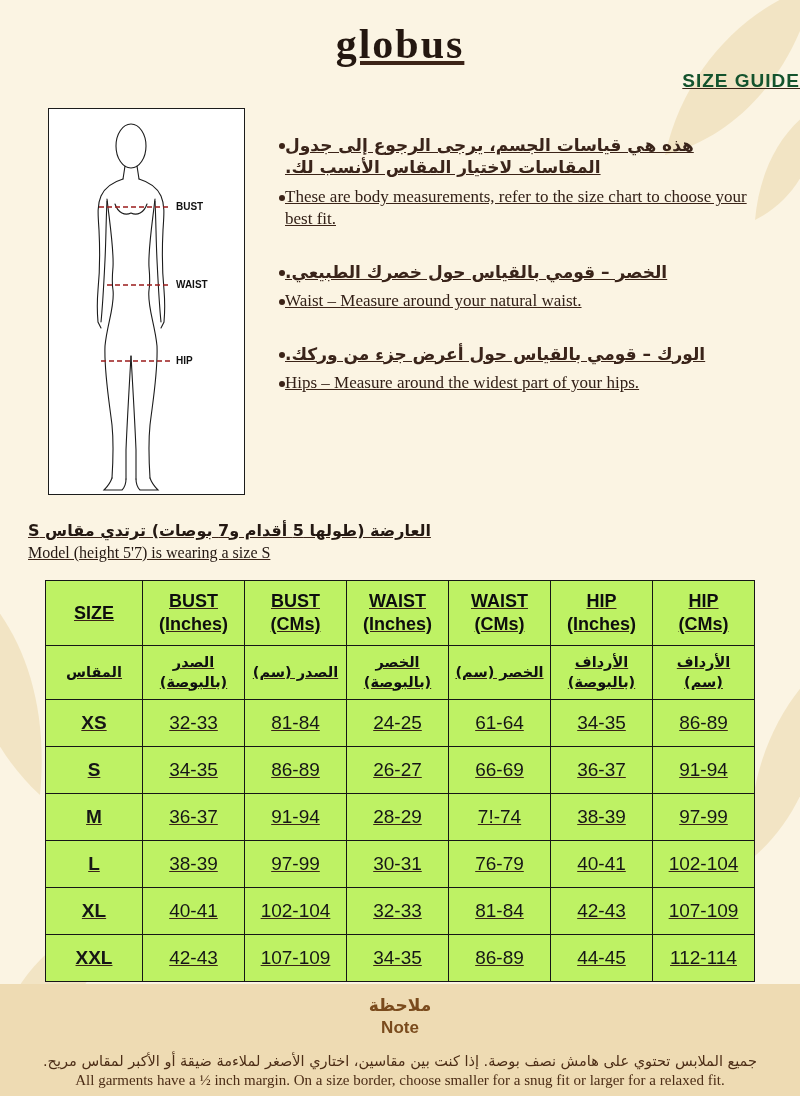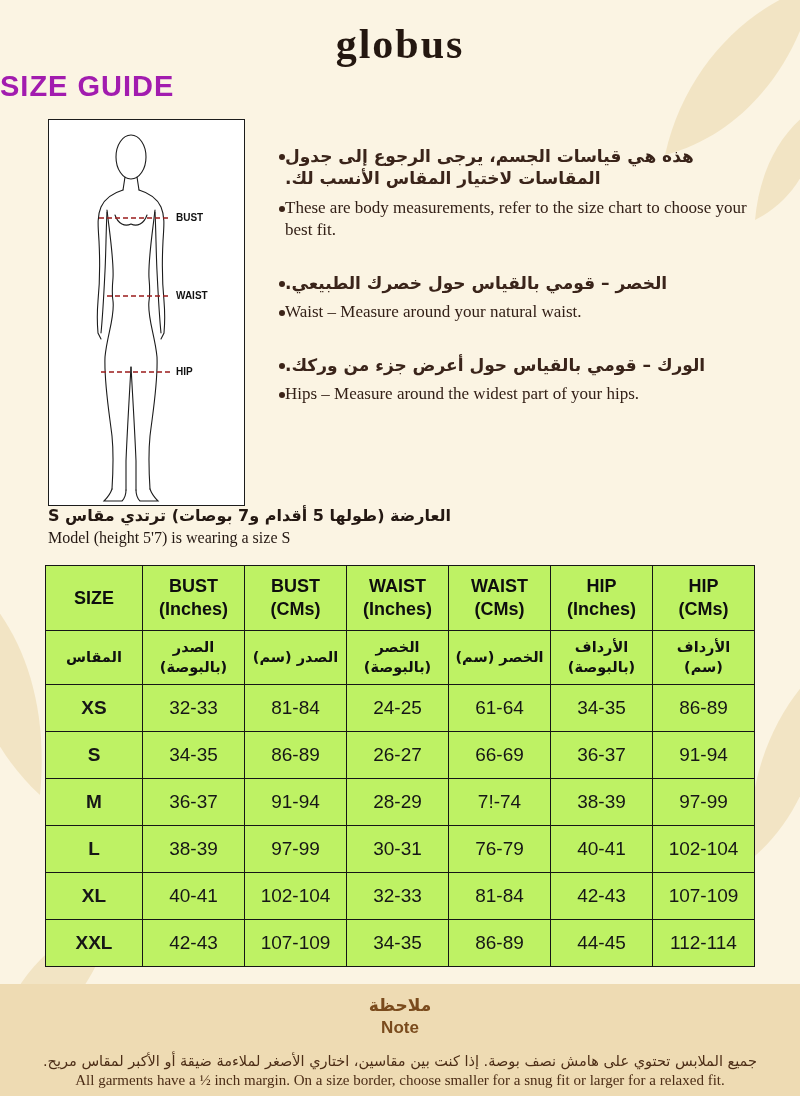--- a/index.html
+++ b/index.html
@@ -7,57 +7,57 @@
   body {
     height:1096px;
     background:#fbf4e3;
     font-family:"Liberation Sans", sans-serif;
     color:#3c2418;
     position:relative;
     overflow:hidden;
   }
   .leaf { position:absolute; z-index:0; }
   .leaf path { fill:#f2e4c4; }
-  .content { position:relative; z-index:1; width:800px; height:1096px; }
+  .content { position:relative; z-index:1; width:800px; height:1096px;text-decoration:underline; }
 
   .brand {
     padding-top:20px;
     text-align:center;
     font-family:"Liberation Serif", serif;
     font-weight:bold;
     font-size:42px;
     letter-spacing:2px;
     color:#241710;
   }
   .title {
-    text-align:left;
+    text-align:right;
     font-weight:bold;
-    font-size:29px;
+    font-size:19px;
     letter-spacing:1px;
-    color:#a21caf;
+    color:#14532d;
     margin-top:2px;
   }
 
   .main-row { display:flex; padding:0 48px; margin-top:16px; gap:34px; }
   .figure-box {
     width:197px; height:387px;
     background:#ffffff;
     border:1.5px solid #1c1c1c;
     flex:none;
   }
   .bullets { flex:1; padding-top:26px; }
   .b-group + .b-group { margin-top:30px; }
   .b-item { display:flex; }
   .b-item + .b-item { margin-top:7px; }
   .dot { width:6px; height:6px; border-radius:50%; background:#3c2418; margin-top:9px; flex:none; }
   .txt { font-size:17px; line-height:1.32; color:#3a241a; }
   .txt.ar { direction:rtl; text-align:left; font-family:"DejaVu Sans", sans-serif; font-weight:600; }
   .txt.en { font-family:"Liberation Serif", serif; color:#332017; }
 
-  .model-note { padding:0 48px; }
+  .model-note { padding:0 28px; margin-top:26px; }
   .model-ar {
     font-size:16px; font-weight:600;
     direction:rtl; text-align:left;
     font-family:"DejaVu Sans", sans-serif;
     color:#241812;
   }
   .model-en { font-size:16px; font-family:"Liberation Serif", serif; margin-top:4px; color:#241812; }
 
   table.size-table {
     width:710px; margin:18px auto 0;

